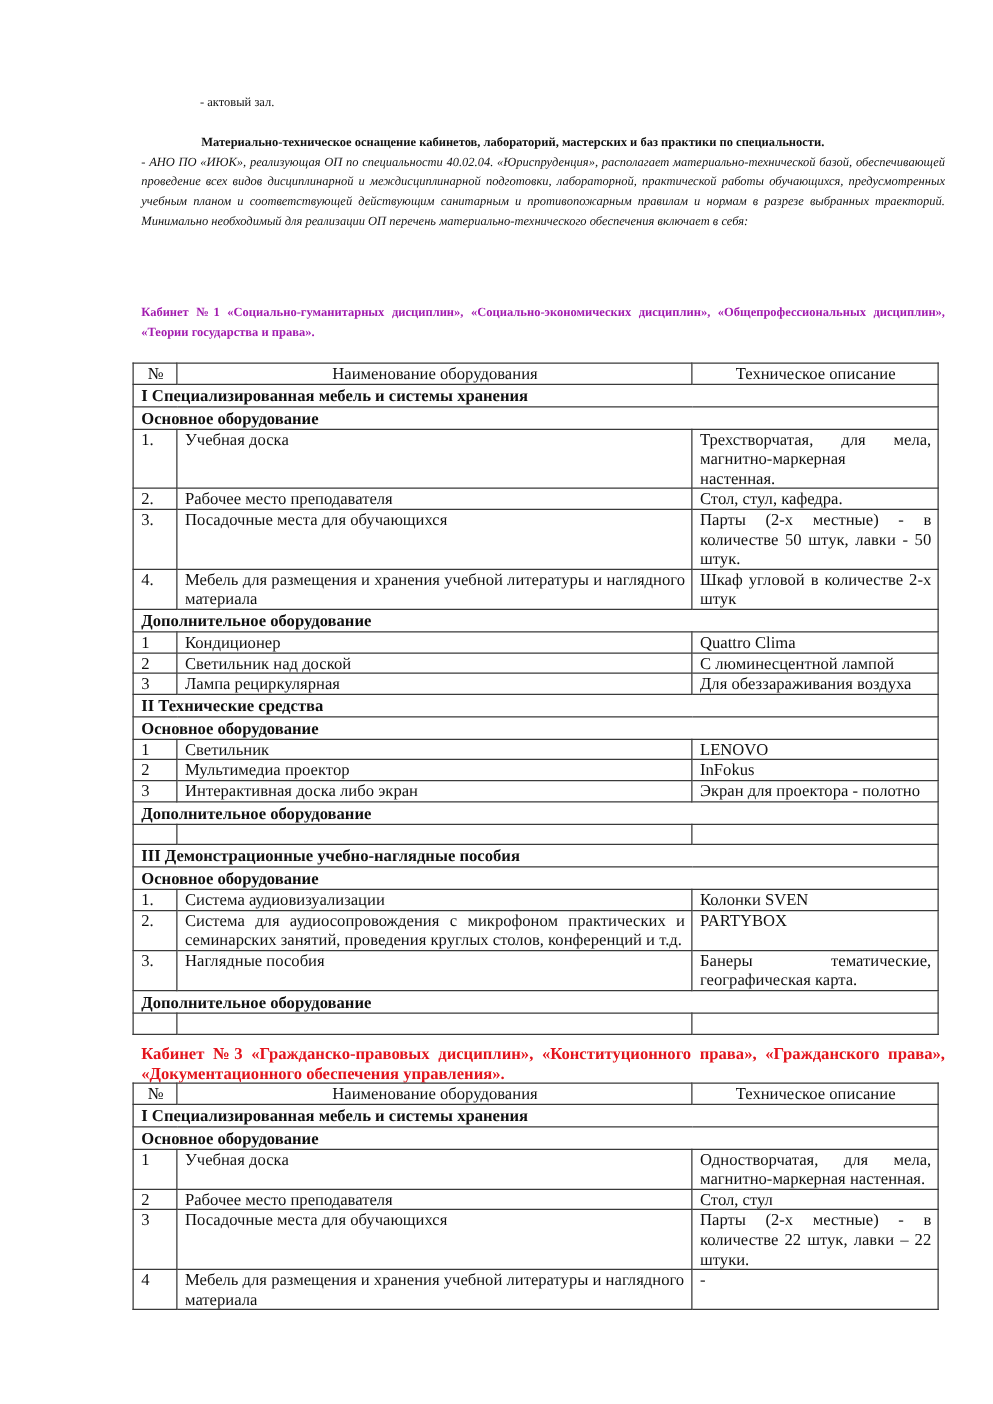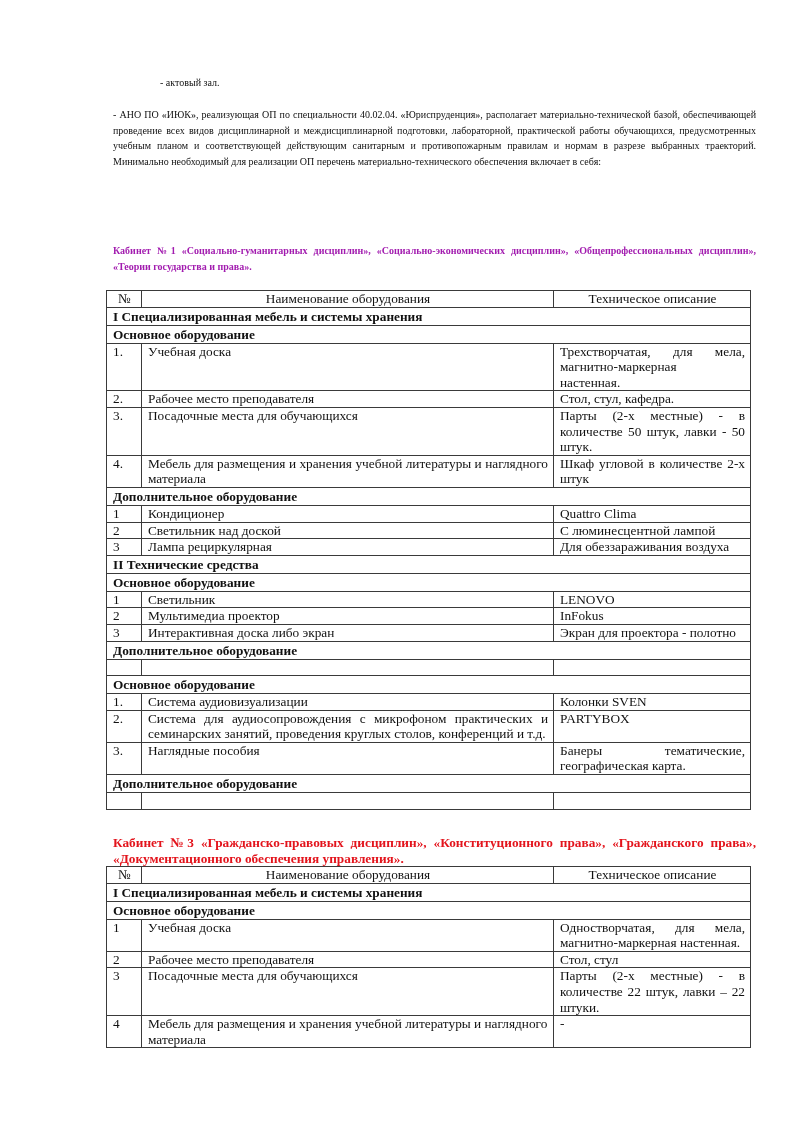--- a/index.html
+++ b/index.html
@@ -2,21 +2,21 @@
 <html><head>
 <meta charset="utf-8">
 <style>
   html, body { margin: 0; padding: 0; background: #ffffff; }
   body { width: 794px; height: 1123px; position: relative; overflow: hidden;
          font-family: "Liberation Serif", "DejaVu Serif", serif; color: #111; }
   .blk { position: absolute; left: 113px; width: 643px; font-size: 10px; line-height: 15.7px; }
   .intro { left: 160px; top: 75px; width: auto; }
   .sec-heading { top: 107px; font-weight: bold; text-align: justify; text-indent: 48px; }
   .sec-heading p, .para { margin: 0; }
-  .para { text-align: justify; font-weight: normal; text-indent: 0; }
+  .para { text-align: justify; font-weight: normal; text-indent: 0; font-style: italic; }
   .sub { top: 243px; }
   .sub p { margin: 0; }
   .red-title { font-weight: bold; text-align: justify; margin: 0; }
   .cab2-title { position: absolute; left: 113px; width: 643px; top: 835px;
                 font-size: 13.3px; line-height: 15.7px; }
   table.eq { position: absolute; left: 106px; width: 644px; border-collapse: collapse;
              font-size: 13.3px; line-height: 15.6px; table-layout: fixed; }
   table.eq td, table.eq th { border: 1px solid #3a3a3a; padding: 0 5px 0 6px;
              vertical-align: top; font-weight: normal; }
   table.eq th { text-align: center; }
@@ -29,20 +29,21 @@
   #table-2 { top: 866px; }
   #table-2 td.name { text-align: left; }
   #table-2 td.desc { text-align: justify; }
 </style>
 </head>
 <body>
 
 <div class="blk intro">- актовый зал.</div>
 
 <div class="blk sec-heading">
+  <p>Материально-техническое оснащение кабинетов, лабораторий, мастерских и баз практики по специальности.</p>
   <p class="para">- АНО ПО «ИЮК», реализующая ОП по специальности 40.02.04. «Юриспруденция», располагает материально-технической базой, обеспечивающей проведение всех видов дисциплинарной и междисциплинарной подготовки, лабораторной, практической работы обучающихся, предусмотренных учебным планом и соответствующей действующим санитарным и противопожарным правилам и нормам в разрезе выбранных траекторий. Минимально необходимый для реализации ОП перечень материально-технического обеспечения включает в себя:</p>
 </div>
 
 <div class="blk sub">
   <p class="red-title" style="color: #a21caf;">Кабинет №1 «Социально-гуманитарных дисциплин», «Социально-экономических дисциплин», «Общепрофессиональных дисциплин», «Теории государства и права».</p>
 </div>
 
 <table class="eq" id="table-1">
   <colgroup>
       <col class="c1">
@@ -123,20 +124,23 @@
       </tr>
       <tr>
         <td class="section" colspan="3">Дополнительное оборудование</td>
       </tr>
       <tr class="empty">
         <td></td>
         <td></td>
         <td></td>
       </tr>
       <tr>
+        <td class="section" colspan="3">III Демонстрационные учебно-наглядные пособия</td>
+      </tr>
+      <tr>
         <td class="section" colspan="3">Основное оборудование</td>
       </tr>
       <tr>
         <td class="num">1.</td>
         <td class="name">Система аудиовизуализации</td>
         <td class="desc">Колонки SVEN</td>
       </tr>
       <tr>
         <td class="num">2.</td>
         <td class="name">Система для аудиосопровождения с микрофоном практических и семинарских занятий, проведения круглых столов, конференций и т.д.</td>

